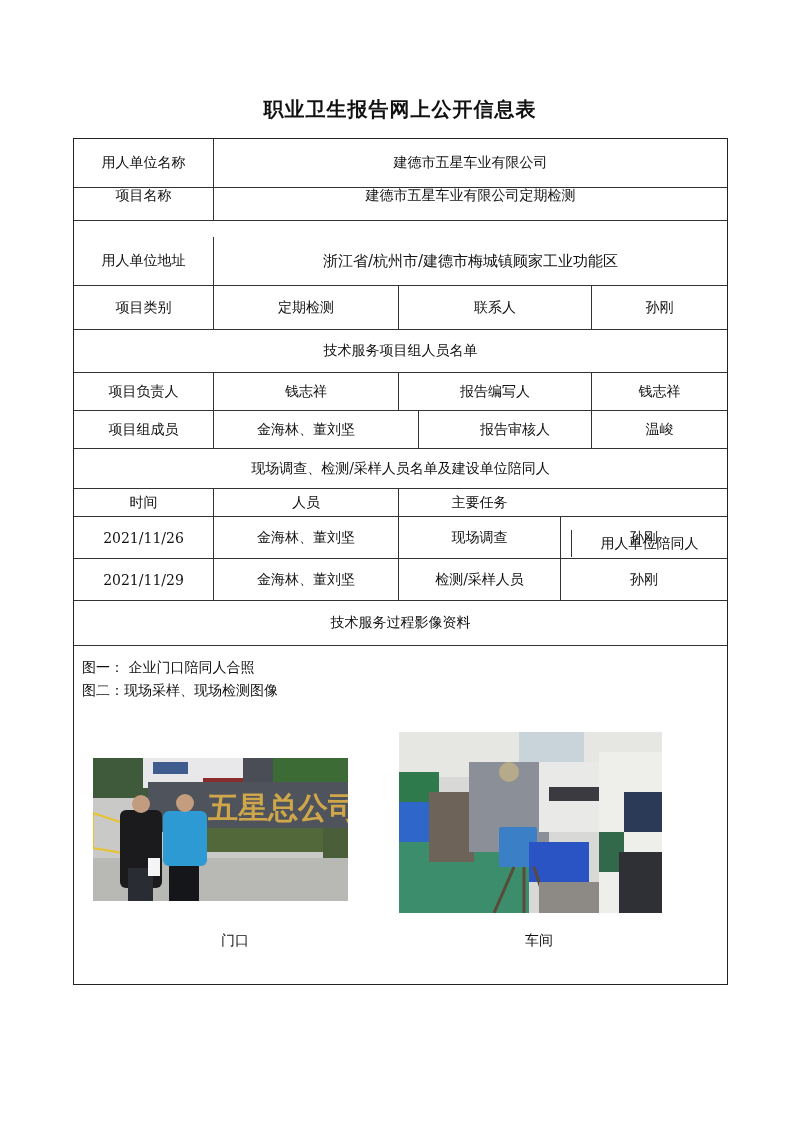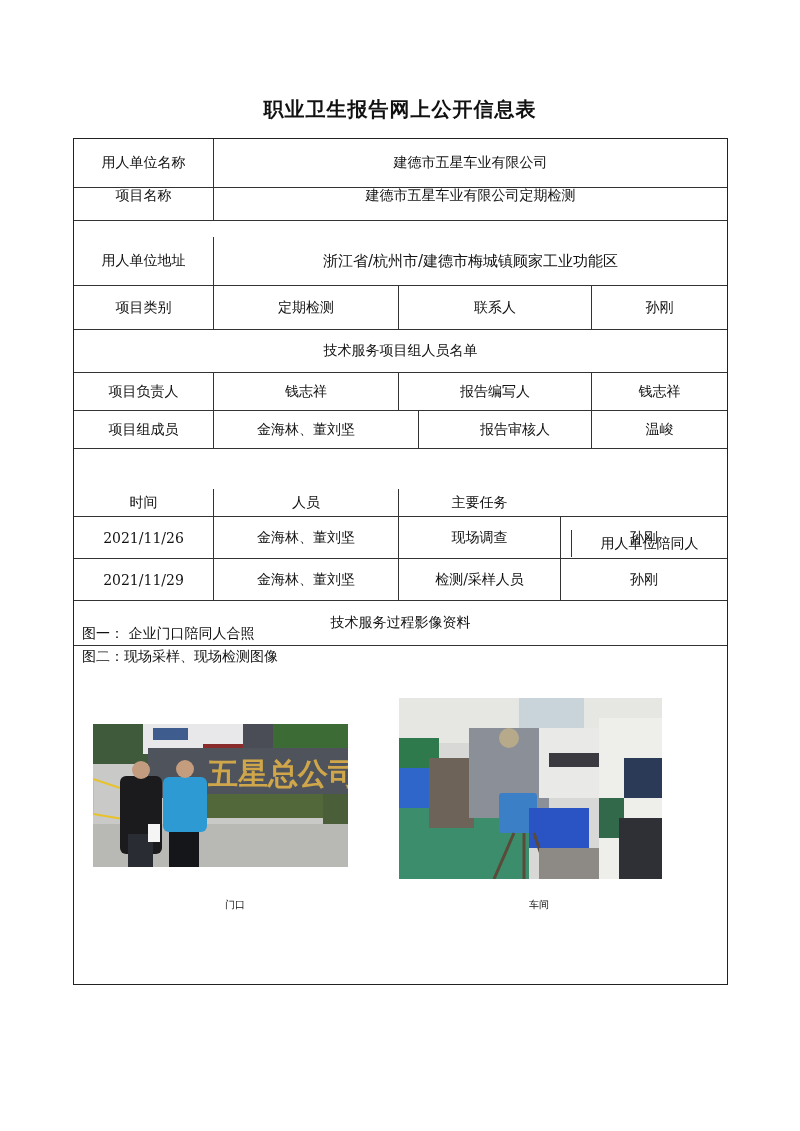--- a/index.html
+++ b/index.html
@@ -6,24 +6,24 @@
   body { width:800px; height:1131px; position:relative; overflow:hidden;
          font-family:"DejaVu Serif","Liberation Serif",serif; color:#111; }
   .title { position:absolute; left:0; width:800px; top:96px; text-align:center;
            font-size:20px; font-weight:bold; letter-spacing:1px; }
   .tbl { position:absolute; left:73px; top:138px; width:655px; height:847px;
          border:1.5px solid #222; box-sizing:border-box; }
   .row { position:absolute; left:0; width:100%; border-bottom:1.5px solid #333; box-sizing:border-box; }
   .cell { position:absolute; top:0; height:100%; display:flex; align-items:center; justify-content:center;
           font-size:14px; box-sizing:border-box; text-align:center; }
   .vline { border-left:1.5px solid #333; }
-  .photos { position:absolute; left:0; top:482px; width:100%; height:340px; }
+  .photos { position:absolute; left:0; top:516px; width:100%; height:340px; }
   .cap { position:absolute; left:8px; font-size:14px; }
   .photo { position:absolute; overflow:hidden; }
-  .photo-label { position:absolute; font-size:10px; width:120px; text-align:center; }
+  .photo-label { position:absolute; font-size:14px; width:120px; text-align:center; }
 </style>
 </head>
 <body>
 
 <div class="title">职业卫生报告网上公开信息表</div>
 
 <div class="tbl">
 
   <div class="row" style="top:0;height:49px;">
     <div class="cell" style="left:0;width:139px;">用人单位名称</div>
@@ -58,20 +58,23 @@
     <div class="cell vline" style="left:517px;right:0;width:auto;">钱志祥</div>
   </div>
 
   <div class="row" style="top:272px;height:38px;">
     <div class="cell" style="left:0;width:139px;">项目组成员</div>
     <div class="cell vline" style="left:139px;width:185px;">金海林、董刘坚</div>
     <div class="cell vline" style="left:344px;width:193px;">报告审核人</div>
     <div class="cell vline" style="left:517px;right:0;width:auto;">温峻</div>
   </div>
 
+  <div class="row" style="top:310px;height:40px;">
+    <div class="cell" style="left:0;width:100%;">现场调查、检测/采样人员名单及建设单位陪同人</div>
+  </div>
 
   <div class="row" style="top:350px;height:28px;text-decoration:underline;">
     <div class="cell" style="left:0;width:139px;">时间</div>
     <div class="cell vline" style="left:139px;width:185px;">人员</div>
     <div class="cell vline" style="left:324px;width:162px;">主要任务</div>
     <div class="cell vline" style="left:497px;right:0;width:auto;margin-top:41px;">用人单位陪同人</div>
   </div>
 
   <div class="row" style="top:378px;height:42px;">
     <div class="cell" style="left:0;width:139px;">2021/11/26</div>

